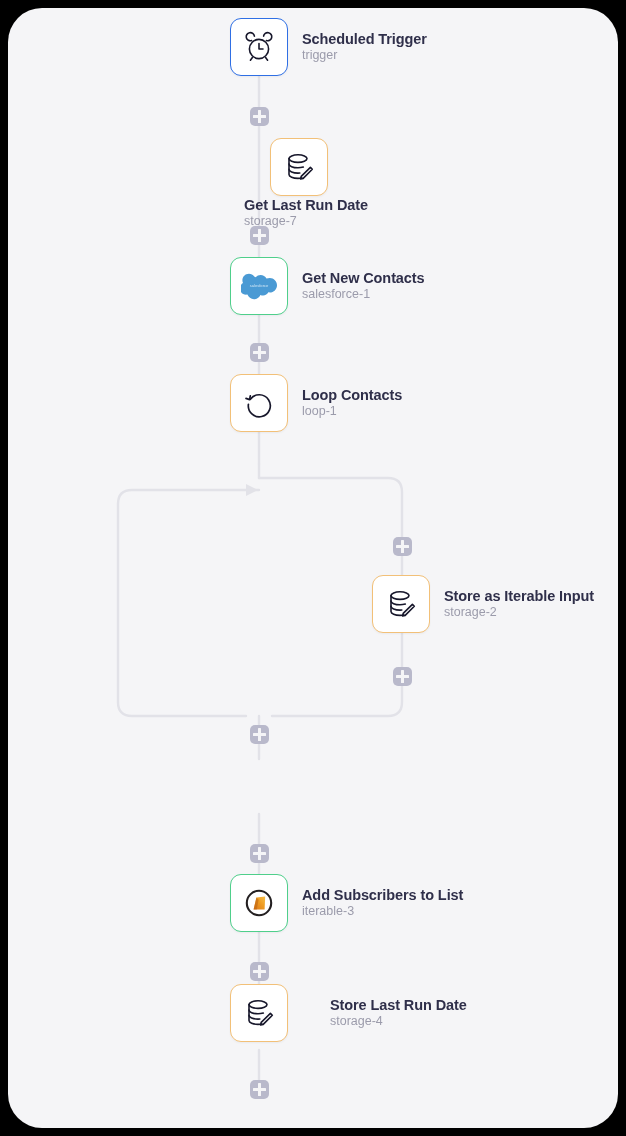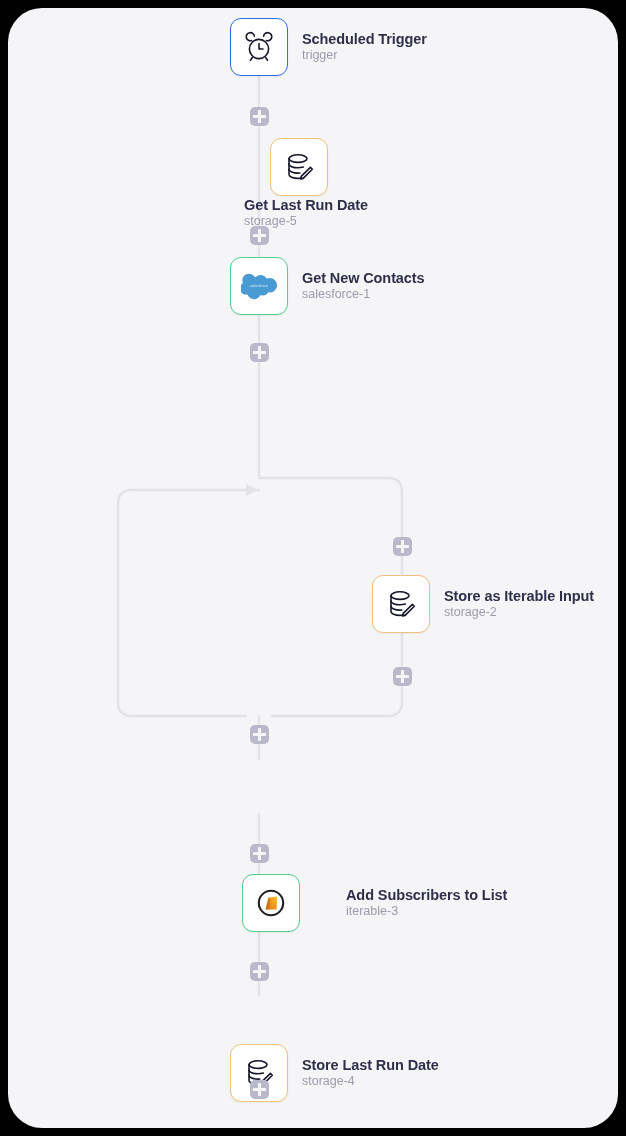--- a/index.html
+++ b/index.html
@@ -166,21 +166,21 @@
             <ellipse cx="16" cy="8.6" rx="9" ry="3.8"></ellipse>
             <path d="M7 8.6 L7 24.6 C7 26.7 11 28.4 16 28.4 C17.4 28.4 18.8 28.3 20 28"></path>
             <path d="M7 14 C7 16.1 11 17.8 16 17.8 C18 17.8 19.8 17.5 21.3 17.1"></path>
             <path d="M7 19.3 C7 21.4 11 23.1 16 23.1 C16.6 23.1 17.2 23.1 17.8 23"></path>
             <path d="M28.4 17.4 L30.3 19.3 L21.2 28.4 L18.6 29 L19.2 26.4 Z"></path>
           </g>
         </svg>
       </div>
       <div class="node-text">
         <div class="node-title">Get Last Run Date</div>
-        <div class="node-sub">storage-5</div>
+        <div class="node-sub">storage-7</div>
       </div>
     </div>
 
     <div class="node" style="left:222px; top:249px;justify-content:center;">
       <div class="node-box green">
         <svg class="icon-svg" width="36" height="30" viewBox="0 0 36 30">
           <path fill="#4a9ad4" d="M14.8 6.2c1.2-1.3 2.9-2.1 4.8-2.1 2.5 0 4.7 1.4 5.9 3.5
                    1-.5 2.1-.7 3.3-.7 4 0 7.2 3.3 7.2 7.3s-3.2 7.3-7.2 7.3c-.5 0-1-.05-1.4-.15
                    -1 1.9-3 3.2-5.3 3.2-1 0-1.9-.22-2.7-.62-1.1 2.5-3.5 4.25-6.4 4.25
                    -3 0-5.6-1.9-6.6-4.6-.4.1-.8.13-1.3.13-3.4 0-6.1-2.8-6.1-6.2
@@ -188,62 +188,76 @@
                    2.1 0 4 1 5.2 2.6z"></path>
           <text x="18" y="16" font-family="Liberation Sans, sans-serif" font-size="4.1" fill="#cfe6f5" text-anchor="middle">salesforce</text>
         </svg>
       </div>
       <div class="node-text">
         <div class="node-title">Get New Contacts</div>
         <div class="node-sub">salesforce-1</div>
       </div>
     </div>
 
+    <div class="node" style="left:222px; top:366px;">
+      <div class="node-box orange">
+        <svg class="icon-svg" width="32" height="32" viewBox="0 0 32 32">
+          <g fill="none" stroke="#17172b" stroke-width="1.7" stroke-linecap="round" stroke-linejoin="round">
+            <path d="M7.4 12.3 A11 11 0 1 1 5.4 17.3"></path>
+            <path d="M3.0 11.4 L6.6 12.6 L7.3 8.9"></path>
+          </g>
+        </svg>
+      </div>
+      <div class="node-text">
+        <div class="node-title">Loop Contacts</div>
+        <div class="node-sub">loop-1</div>
+      </div>
+    </div>
 
     <div class="node" style="left:364px; top:567px;align-items:center;">
       <div class="node-box orange">
         <svg class="icon-svg" width="34" height="34" viewBox="0 0 34 34">
           <g fill="none" stroke="#17172b" stroke-width="1.6" stroke-linecap="round" stroke-linejoin="round">
             <ellipse cx="16" cy="8.6" rx="9" ry="3.8"></ellipse>
             <path d="M7 8.6 L7 24.6 C7 26.7 11 28.4 16 28.4 C17.4 28.4 18.8 28.3 20 28"></path>
             <path d="M7 14 C7 16.1 11 17.8 16 17.8 C18 17.8 19.8 17.5 21.3 17.1"></path>
             <path d="M7 19.3 C7 21.4 11 23.1 16 23.1 C16.6 23.1 17.2 23.1 17.8 23"></path>
             <path d="M28.4 17.4 L30.3 19.3 L21.2 28.4 L18.6 29 L19.2 26.4 Z"></path>
           </g>
         </svg>
       </div>
       <div class="node-text">
         <div class="node-title">Store as Iterable Input</div>
         <div class="node-sub">storage-2</div>
       </div>
     </div>
 
 
-    <div class="node" style="left:234px; top:866px;gap:32px;">
+    <div class="node" style="left:222px; top:866px;">
       <div class="node-box green">
         <svg class="icon-svg" width="32" height="32" viewBox="0 0 32 32">
           <defs>
             <linearGradient id="itg" x1="0" y1="1" x2="1" y2="0">
               <stop offset="0" stop-color="#d9771a"></stop>
               <stop offset="0.55" stop-color="#ef9c22"></stop>
               <stop offset="1" stop-color="#f6c04a"></stop>
             </linearGradient>
           </defs>
           <circle cx="16" cy="16" r="12.2" fill="#ffffff" stroke="#231f20" stroke-width="2.1"></circle>
           <path fill="url(#itg)" d="M10.6 22.4 L13.4 10.4 L22.2 9.6 L21.6 22.4 Z"></path>
           <path fill="#b9600f" opacity="0.55" d="M10.6 22.4 L13.4 10.4 L15.6 12.8 L13.8 22.4 Z"></path>
         </svg>
       </div>
       <div class="node-text">
         <div class="node-title">Add Subscribers to List</div>
         <div class="node-sub">iterable-3</div>
       </div>
     </div>
 
-    <div class="node" style="left:222px; top:1036px;">
+    <div class="node" style="left:222px; top:976px;gap:28px;">
       <div class="node-box orange">
         <svg class="icon-svg" width="34" height="34" viewBox="0 0 34 34">
           <g fill="none" stroke="#17172b" stroke-width="1.6" stroke-linecap="round" stroke-linejoin="round">
             <ellipse cx="16" cy="8.6" rx="9" ry="3.8"></ellipse>
             <path d="M7 8.6 L7 24.6 C7 26.7 11 28.4 16 28.4 C17.4 28.4 18.8 28.3 20 28"></path>
             <path d="M7 14 C7 16.1 11 17.8 16 17.8 C18 17.8 19.8 17.5 21.3 17.1"></path>
             <path d="M7 19.3 C7 21.4 11 23.1 16 23.1 C16.6 23.1 17.2 23.1 17.8 23"></path>
             <path d="M28.4 17.4 L30.3 19.3 L21.2 28.4 L18.6 29 L19.2 26.4 Z"></path>
           </g>
         </svg>

